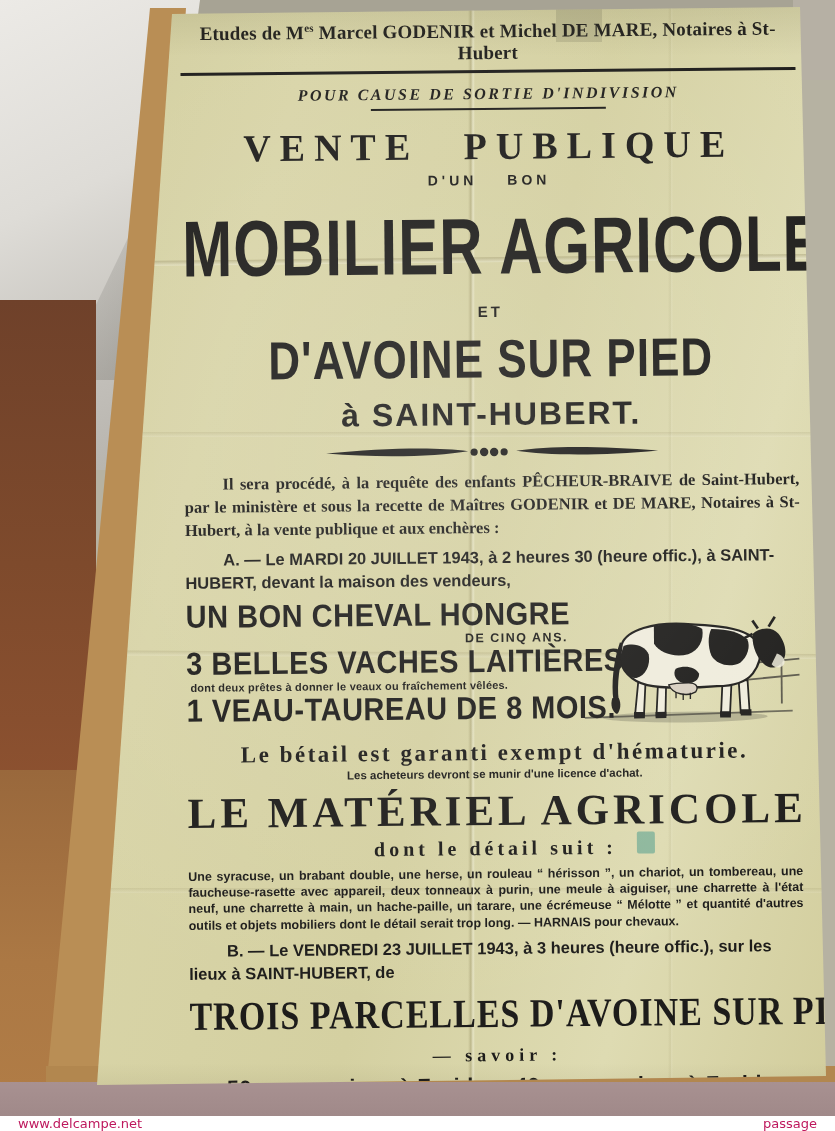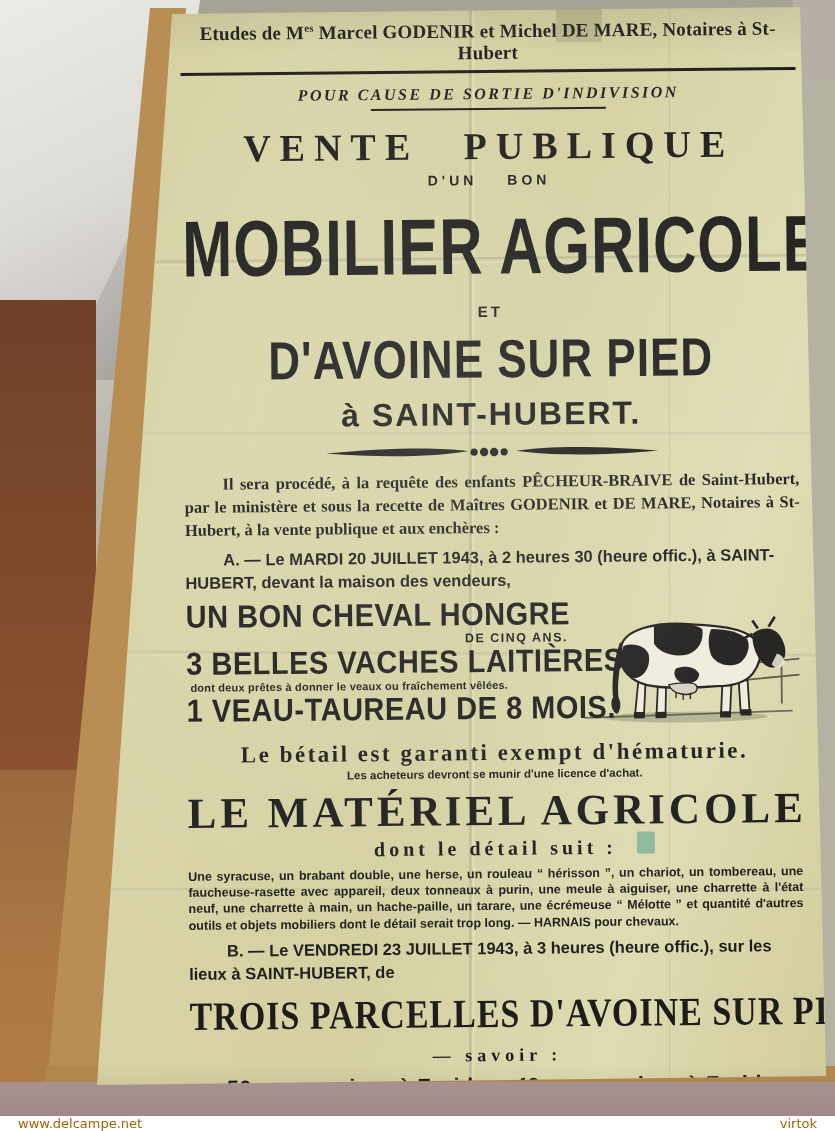--- a/index.html
+++ b/index.html
@@ -22,21 +22,21 @@
   .bg-wood-lower{left:0;top:770px;width:96px;height:320px;
     background:linear-gradient(180deg,#99683c 0%,#ab7844 60%,#b07c46 100%);}
   .bg-cardboard{left:0;top:0;width:835px;height:1131px;
     clip-path:polygon(150px 8px,186px 8px,122px 1090px,46px 1090px);
     background:#b98e55;}
   .bg-cardboard-bottom{left:46px;top:1066px;width:789px;height:22px;background:#b2874f;}
   .bg-floor{left:0;top:1082px;width:835px;height:34px;
     background:linear-gradient(180deg,#a89191 0%,#a08989 100%);}
   .bg-white-strip{left:0;top:1116px;width:835px;height:15px;background:#ffffff;
     display:flex;justify-content:space-between;align-items:center;padding:0 18px;box-sizing:border-box;
-    font-family:"DejaVu Sans","Liberation Sans",sans-serif;font-size:13px;color:#a16207;line-height:1;}
+    font-family:"DejaVu Sans","Liberation Sans",sans-serif;font-size:13px;color:#be185d;line-height:1;}
 
   
   .poster{left:0;top:0;width:835px;height:1131px;
     clip-path:polygon(172px 14px,800px 7px,826px 1076px,97px 1085px);
     background:linear-gradient(105deg,#d0cc9c 0%,#d8d4a7 28%,#d4d0a1 55%,#dedbb2 78%,#d1cc9b 100%);}
   .poster-shade{left:0;top:0;width:835px;height:1131px;pointer-events:none;
     background:
       radial-gradient(120% 90% at 52% 40%, rgba(255,255,255,.14), rgba(0,0,0,0) 58%),
       linear-gradient(180deg, rgba(90,85,50,.14), rgba(0,0,0,0) 5%, rgba(0,0,0,0) 94%, rgba(80,70,40,.20));}
   .fold-v{left:56%;top:0;bottom:0;width:7px;
@@ -233,16 +233,16 @@
       <div class="ares ares2">40 ares environ à Saint-Martin.</div>
       <div class="note">(Réunion au passage à niveau de la route de Froid).</div>
 
     </div>
 
     <div class="abs poster-shade"></div>
   </div>
 
   <div class="abs bg-white-strip">
     <span>www.delcampe.net</span>
-    <span>virtok</span>
+    <span>passage</span>
   </div>
 
 </div>
 
 </body></html>

